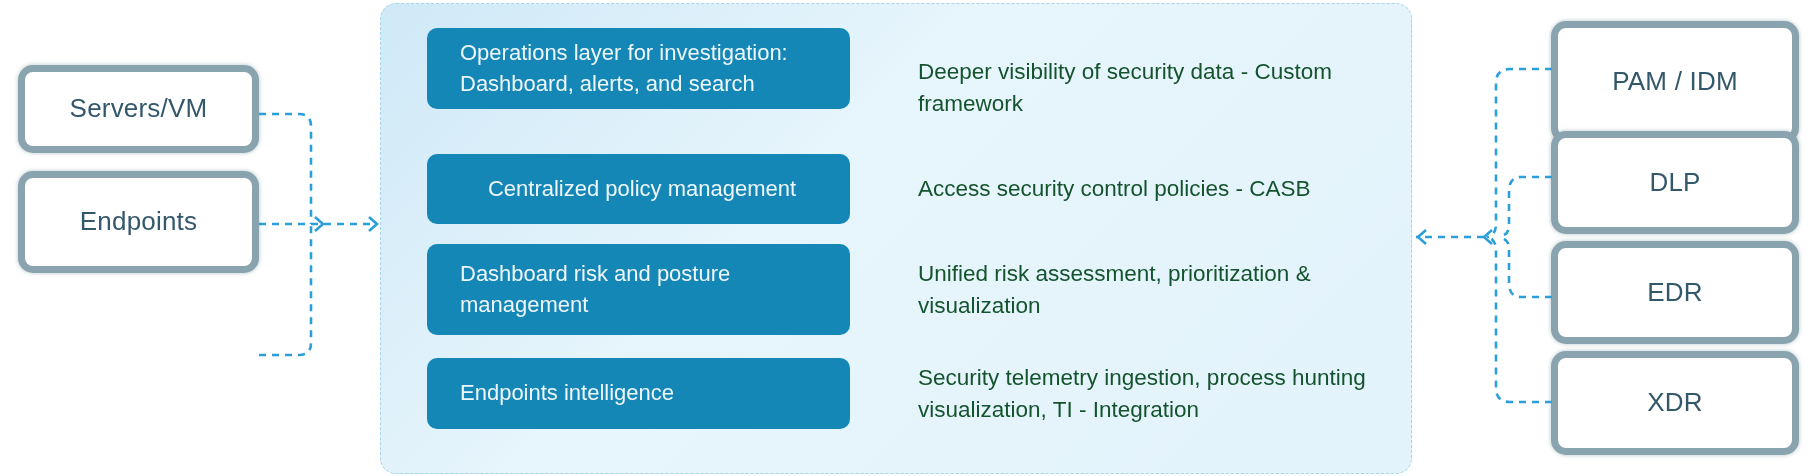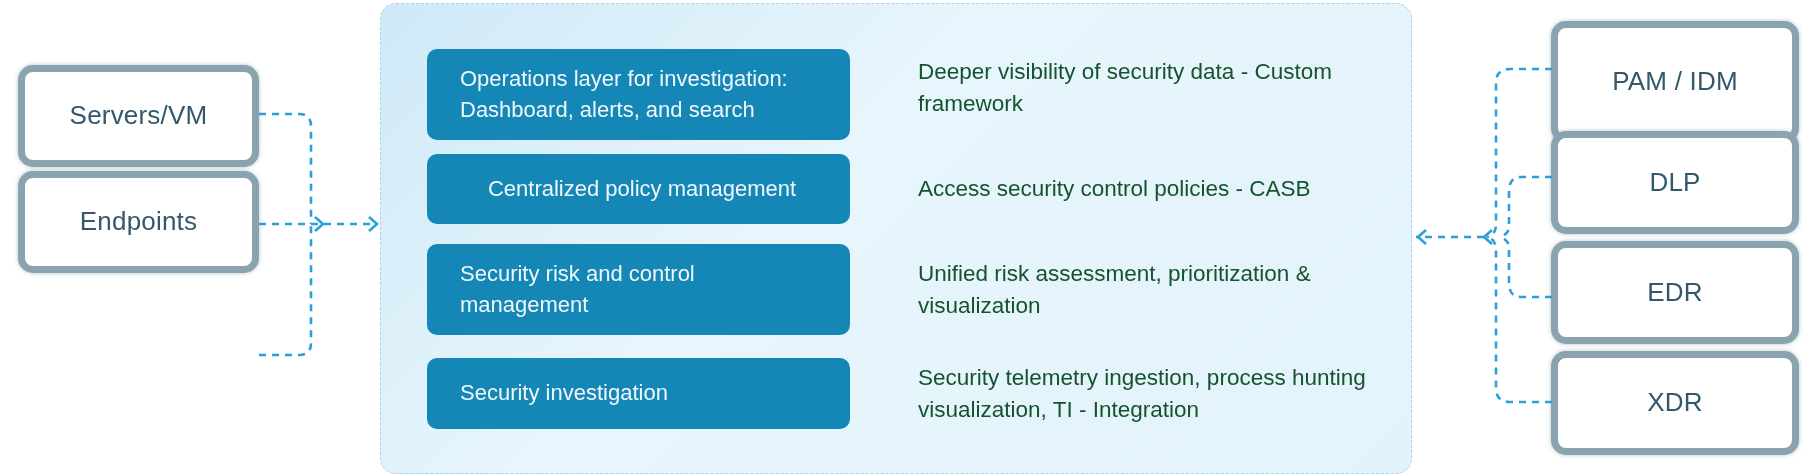--- a/index.html
+++ b/index.html
@@ -60,31 +60,31 @@
     left: 918px; width: 482px;
     display: flex; align-items: center;
   }
   .desc .dtxt {
     color: #14532d;
     font-size: 22.5px;
     line-height: 1.38;
   }
 
   
-  .row1-pill { top: 49px;  height: 91px; }
+  .row1-pill { top: 28px;  height: 81px; }
   .row2-pill { top: 154px; height: 70px; justify-content: center; }
   .row3-pill { top: 244px; height: 91px; }
   .row4-pill { top: 358px; height: 71px; }
   .row1-desc { top: 42px;  height: 91px; }
   .row2-desc { top: 154px; height: 70px; }
   .row3-desc { top: 244px; height: 91px; }
   .row4-desc { top: 358px; height: 71px; }
 
   
-  .lb1 { top: 65px;  height: 102px; }
+  .lb1 { top: 65px;  height: 88px; }
   .lb2 { top: 171px; height: 102px; }
   .lb3 { top: 279px; height: 120px; }
 
   
   .rb1 { top: 21px;  height: 122px; }
   .rb2 { top: 131px; height: 103px; }
   .rb3 { top: 241px; height: 103px; }
   .rb4 { top: 351px; height: 104px; }
 
   
@@ -126,28 +126,28 @@
   </div>
 
   <div class="pill row2-pill">
     <span class="ptxt">Centralized policy management</span>
   </div>
   <div class="desc row2-desc">
     <span class="dtxt">Access security control policies - CASB</span>
   </div>
 
   <div class="pill row3-pill">
-    <span class="ptxt">Security risk and control management</span>
+    <span class="ptxt">Dashboard risk and posture management</span>
   </div>
   <div class="desc row3-desc">
     <span class="dtxt">Unified risk assessment, prioritization &amp; visualization</span>
   </div>
 
   <div class="pill row4-pill">
-    <span class="ptxt">Security investigation</span>
+    <span class="ptxt">Endpoints intelligence</span>
   </div>
   <div class="desc row4-desc">
     <span class="dtxt">Security telemetry ingestion, process hunting visualization, TI - Integration</span>
   </div>
 
   <div class="side-box rb rb1">
     <span class="lbl">PAM / IDM</span>
   </div>
   <div class="side-box rb rb2">
     <span class="lbl">DLP</span>

